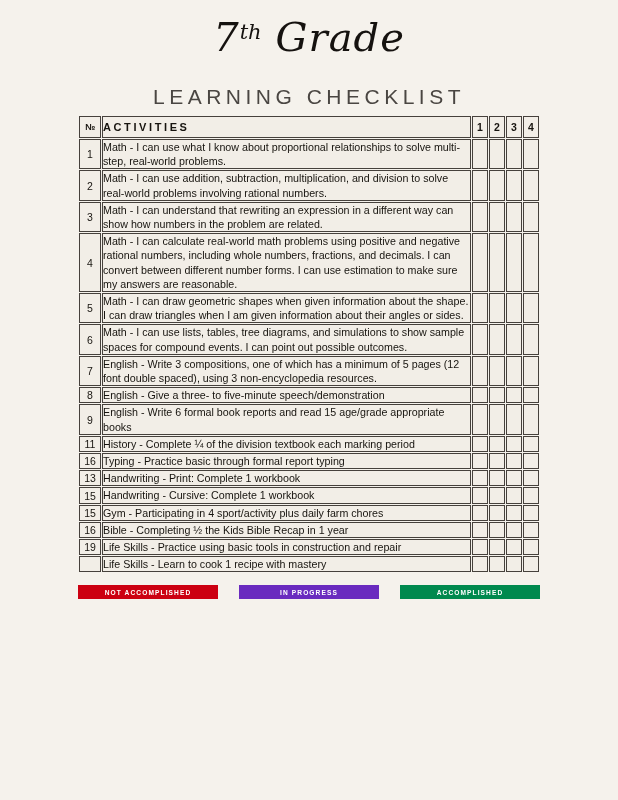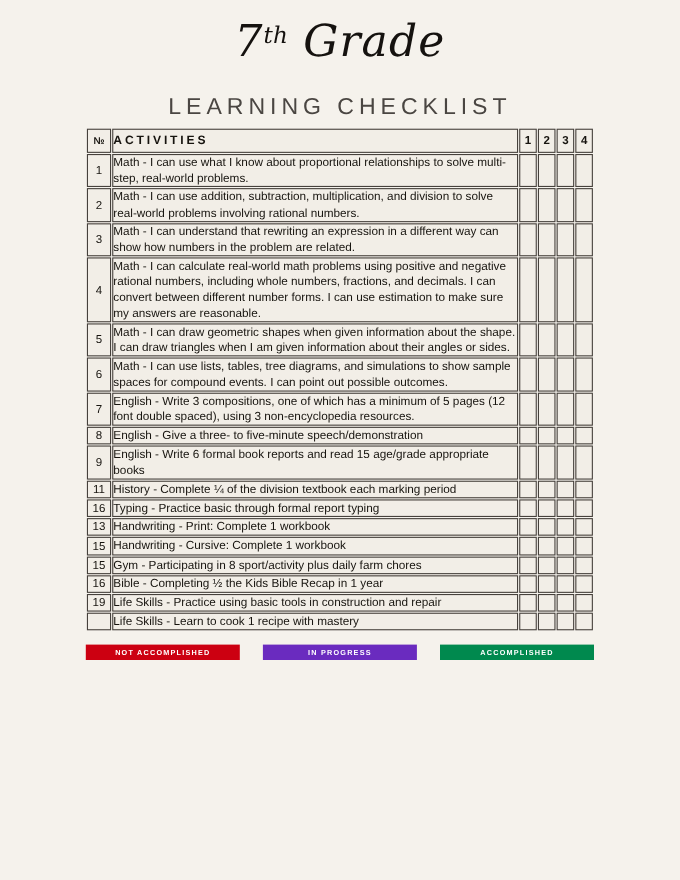--- a/index.html
+++ b/index.html
@@ -275,21 +275,21 @@
           <tr>
             <td class="col-no">15</td>
             <td class="col-act">Handwriting - Cursive: Complete 1 workbook</td>
             <td class="col-mark"></td>
             <td class="col-mark"></td>
             <td class="col-mark"></td>
             <td class="col-mark"></td>
           </tr>
           <tr>
             <td class="col-no">15</td>
-            <td class="col-act">Gym - Participating in 8 sport/activity plus daily farm chores</td>
+            <td class="col-act">Gym - Participating in 4 sport/activity plus daily farm chores</td>
             <td class="col-mark"></td>
             <td class="col-mark"></td>
             <td class="col-mark"></td>
             <td class="col-mark"></td>
           </tr>
           <tr>
             <td class="col-no">16</td>
             <td class="col-act">Bible  - Completing ½ the Kids Bible Recap in 1 year</td>
             <td class="col-mark"></td>
             <td class="col-mark"></td>

